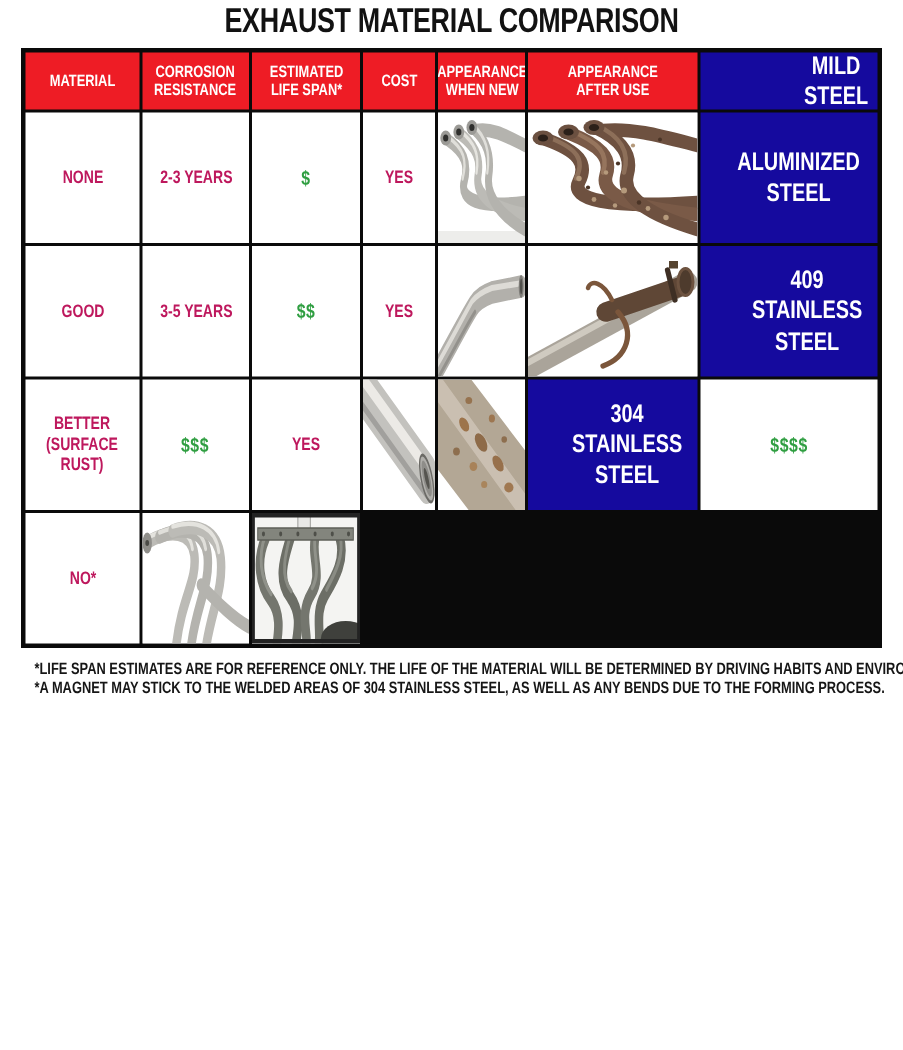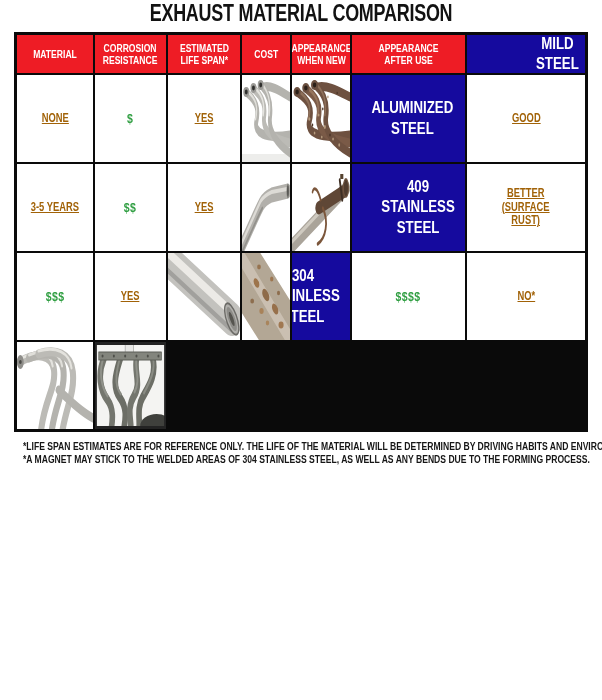--- a/index.html
+++ b/index.html
@@ -11,21 +11,21 @@
   .tbl { margin:5px auto 0 auto; width:fit-content;
          display:grid;
          grid-template-columns:76px 71px 72px 48px 58px 113px 118px;
          grid-template-rows:38px 87px 87px 87px 87px;
          gap:2px; background:#0a0a0a; border:3px solid #0a0a0a; }
   .cell { display:flex; align-items:center; justify-content:center; text-align:center; overflow:hidden; }
   .cond { display:inline-block; transform:scaleX(0.78); transform-origin:center;
           white-space:pre-line; }
   .hd  { background:#ee1c25; color:#ffffff; font-size:11px;  line-height:1.12; }
   .mat { background:#150a9e; color:#ffffff; font-size:17px; line-height:1.18;justify-content:flex-end; }
-  .val { background:#ffffff; color:#a16207; font-size:12px;  line-height:1.15;text-decoration:underline; }
+  .val { background:#ffffff; color:#be185d; font-size:12px;  line-height:1.15; }
   .cost{ background:#ffffff; color:#2f9e41; font-size:13.5px; letter-spacing:0.5px; }
   .photo { background:#ffffff; }
   .photo svg { width:100%; height:100%; display:block; }
   .notes { margin:8px 0 0 23px; color:#161616; }
   .note { display:block; transform:scaleX(0.78); transform-origin:left center;
           font-size:11px; line-height:1.2; white-space:nowrap; width:fit-content; }
 </style>
 </head>
 <body>
 
@@ -57,20 +57,23 @@
       <span class="cond">APPEARANCE
 AFTER USE</span>
     </div>
 
   <div class="cell mat">
       <span class="cond">MILD
 STEEL</span>
     </div>
   <div class="cell val">
       <span class="cond">NONE</span>
+    </div>
+  <div class="cell val">
+      <span class="cond">2-3 YEARS</span>
     </div>
   <div class="cell cost">
       <span class="cond">$</span>
     </div>
   <div class="cell val">
       <span class="cond">YES</span>
     </div>
   <div class="cell photo">
     <svg viewBox="0 0 113 87" preserveAspectRatio="none">
       <rect width="113" height="87" fill="#ffffff"></rect>

